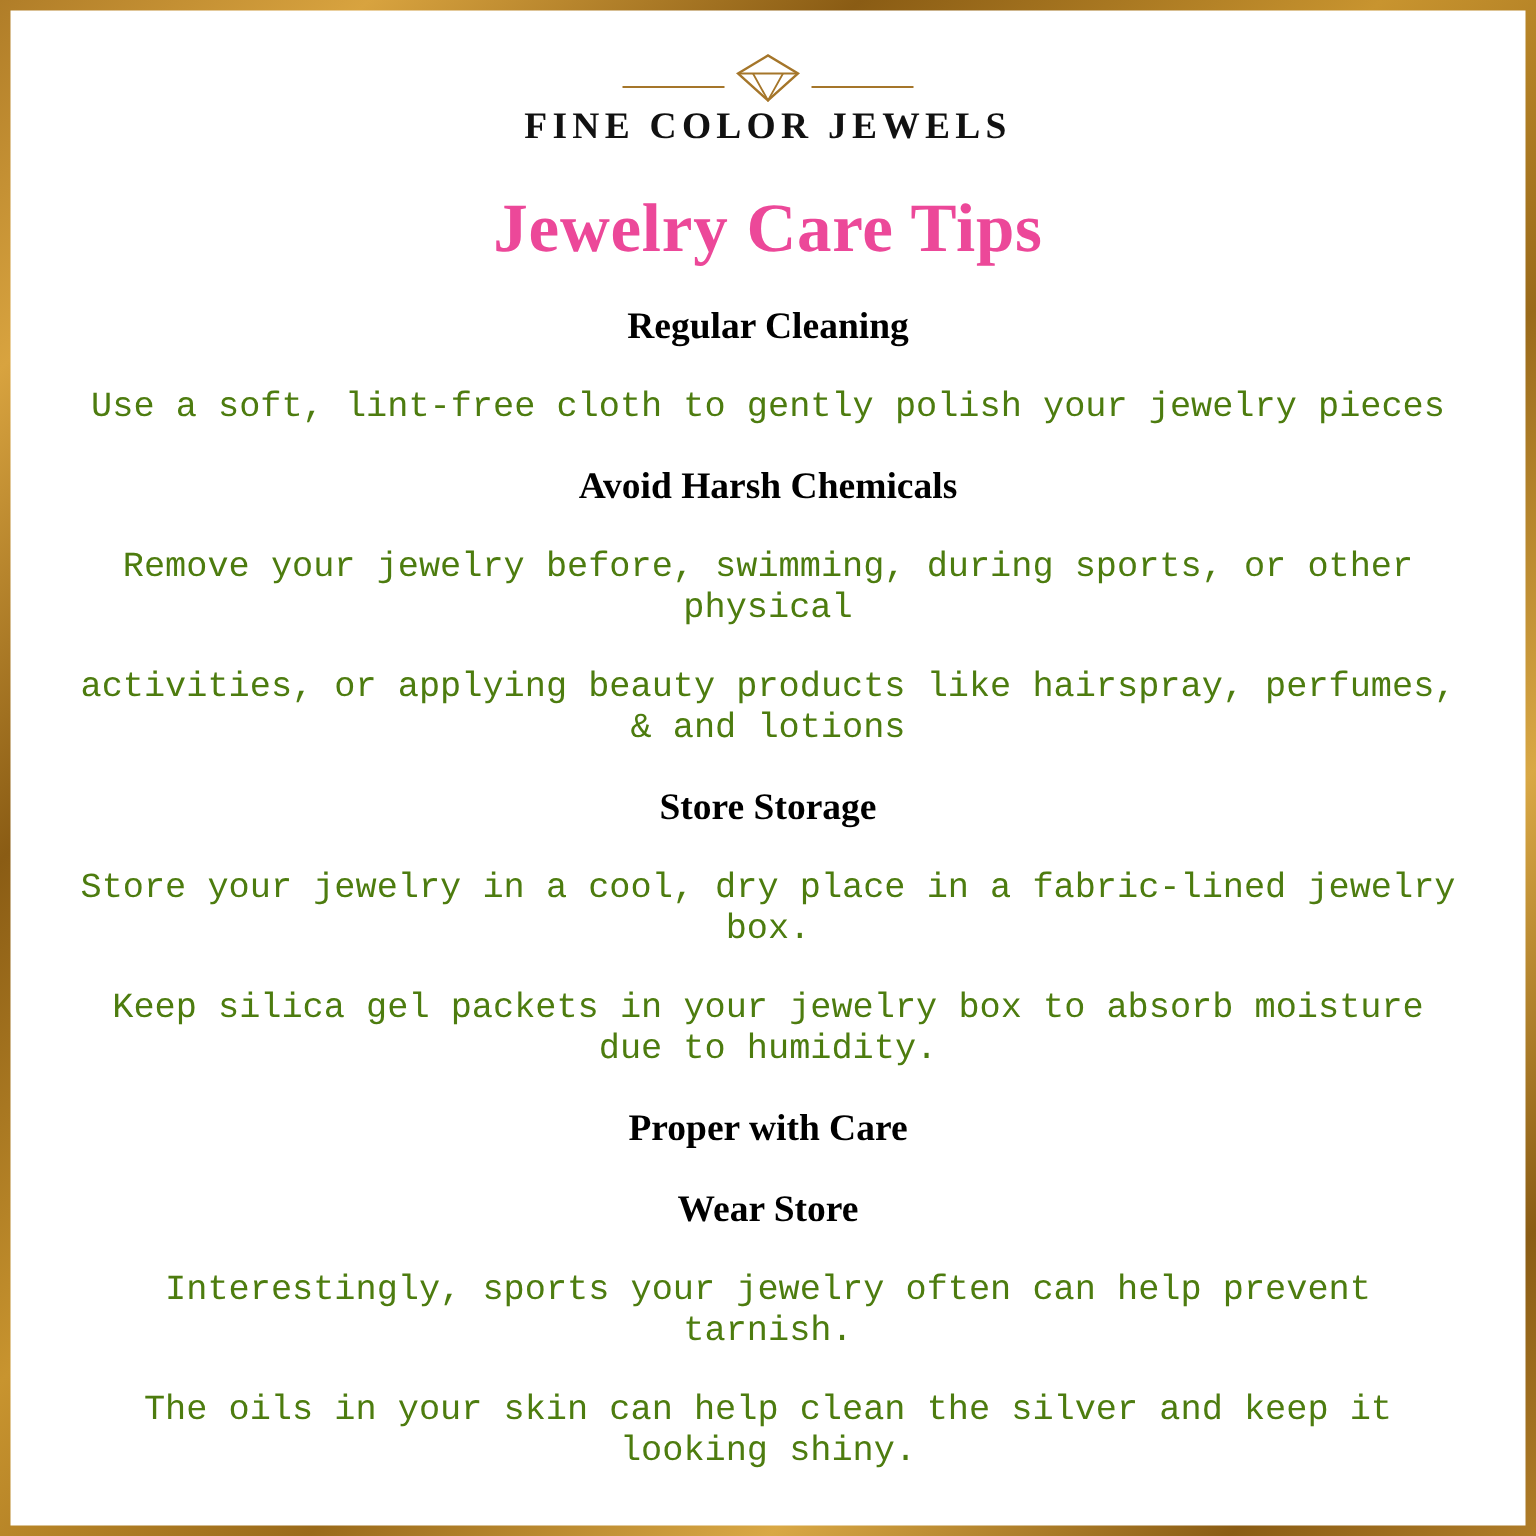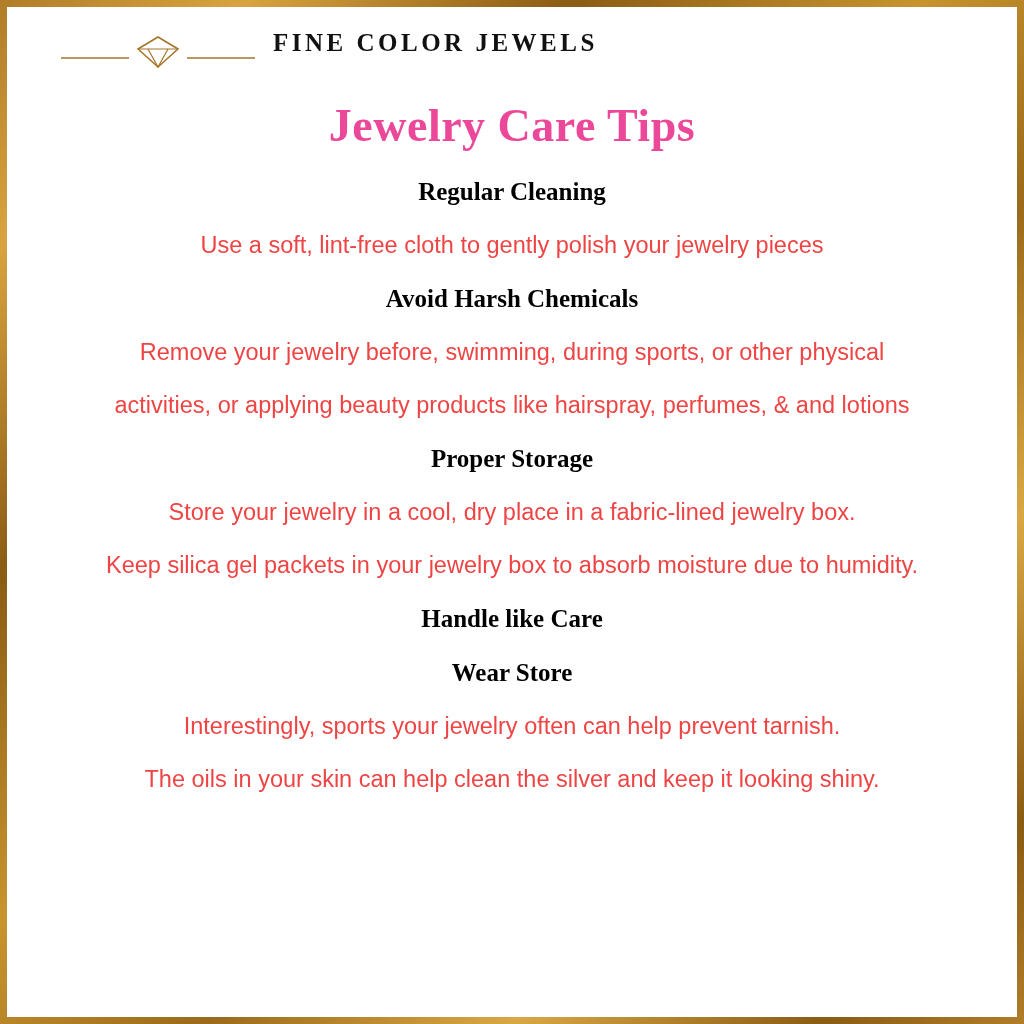--- a/index.html
+++ b/index.html
@@ -41,22 +41,22 @@
     inset: 0;
     padding: 14px 36px 10px 36px;
     box-sizing: border-box;
     text-align: center;
   }
   
   .logo-block {
     margin-top: 10px;
     margin-bottom: 6px;
     display: flex;
-    flex-direction: row;
-    align-items: flex-start;
+    flex-direction: column;
+    align-items: center;
   }
   .logo-mark {
     height: 42px;
     width: 230px;
     display: block;
   }
   .logo-text {
     font-family: "Liberation Serif", serif;
     font-weight: bold;
     font-size: 25px;
@@ -73,24 +73,24 @@
     letter-spacing: 0.5px;
   }
   h2.section-head {
     font-family: "Liberation Serif", serif;
     font-weight: bold;
     font-size: 25px;
     color: #000000;
     margin: 26px 0 0 0;
   }
   p.body-line {
-    font-family: Liberation Sans, sans-serif;
+    font-family: Liberation Mono, monospace;
     font-size: 23.5px;
     font-weight: normal;
-    color: #ef4444;
+    color: #4d7c0f;
     margin: 26px 0 0 0;
     line-height: 1.15;
   }
   .section {
     margin: 4px;
   }
 </style>
 </head>
 <body>
 
@@ -117,27 +117,27 @@
           <p class="body-line">Use a soft, lint-free cloth to gently polish your jewelry pieces</p>
         </div>
 
         <div class="section">
           <h2 class="section-head">Avoid Harsh Chemicals</h2>
           <p class="body-line">Remove your jewelry before, swimming, during sports, or other physical</p>
           <p class="body-line">activities,  or applying beauty products like hairspray, perfumes, &amp; and lotions</p>
         </div>
 
         <div class="section">
-          <h2 class="section-head">Proper Storage</h2>
+          <h2 class="section-head">Store Storage</h2>
           <p class="body-line">Store your jewelry in a cool, dry place in a fabric-lined jewelry box.</p>
           <p class="body-line">Keep silica gel packets in your jewelry box to absorb moisture due to humidity.</p>
         </div>
 
         <div class="section">
-          <h2 class="section-head">Handle like Care</h2>
+          <h2 class="section-head">Proper with Care</h2>
         </div>
 
         <div class="section">
           <h2 class="section-head">Wear Store</h2>
           <p class="body-line">Interestingly, sports your jewelry often can help prevent tarnish.</p>
           <p class="body-line">The oils in your skin can help clean the silver and keep it looking shiny.</p>
         </div>
 
       </div>
     </div>

